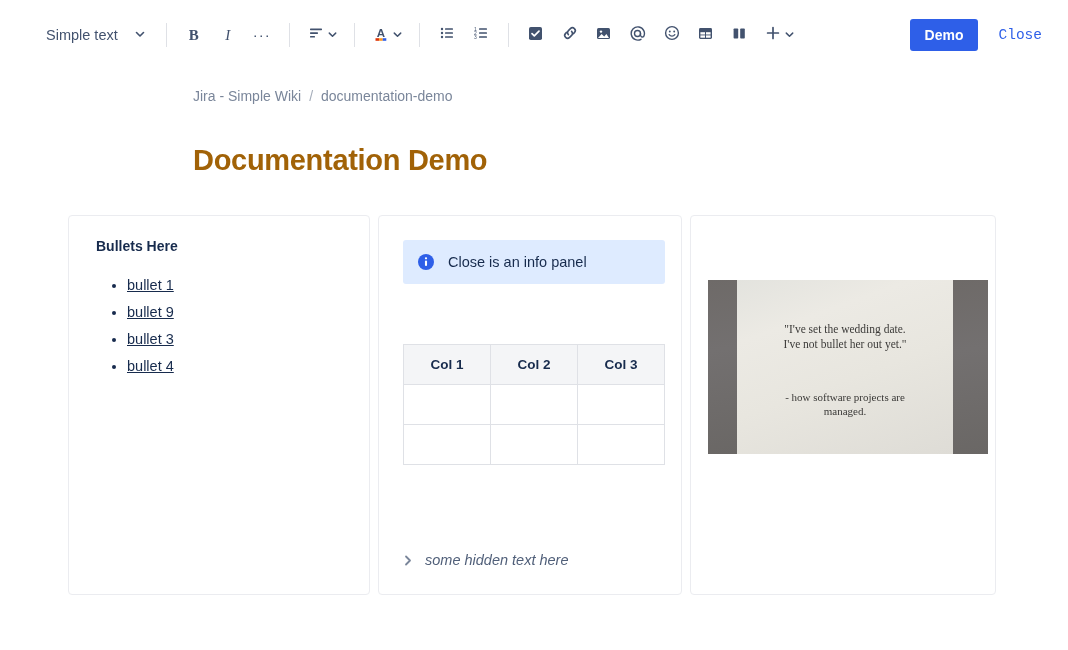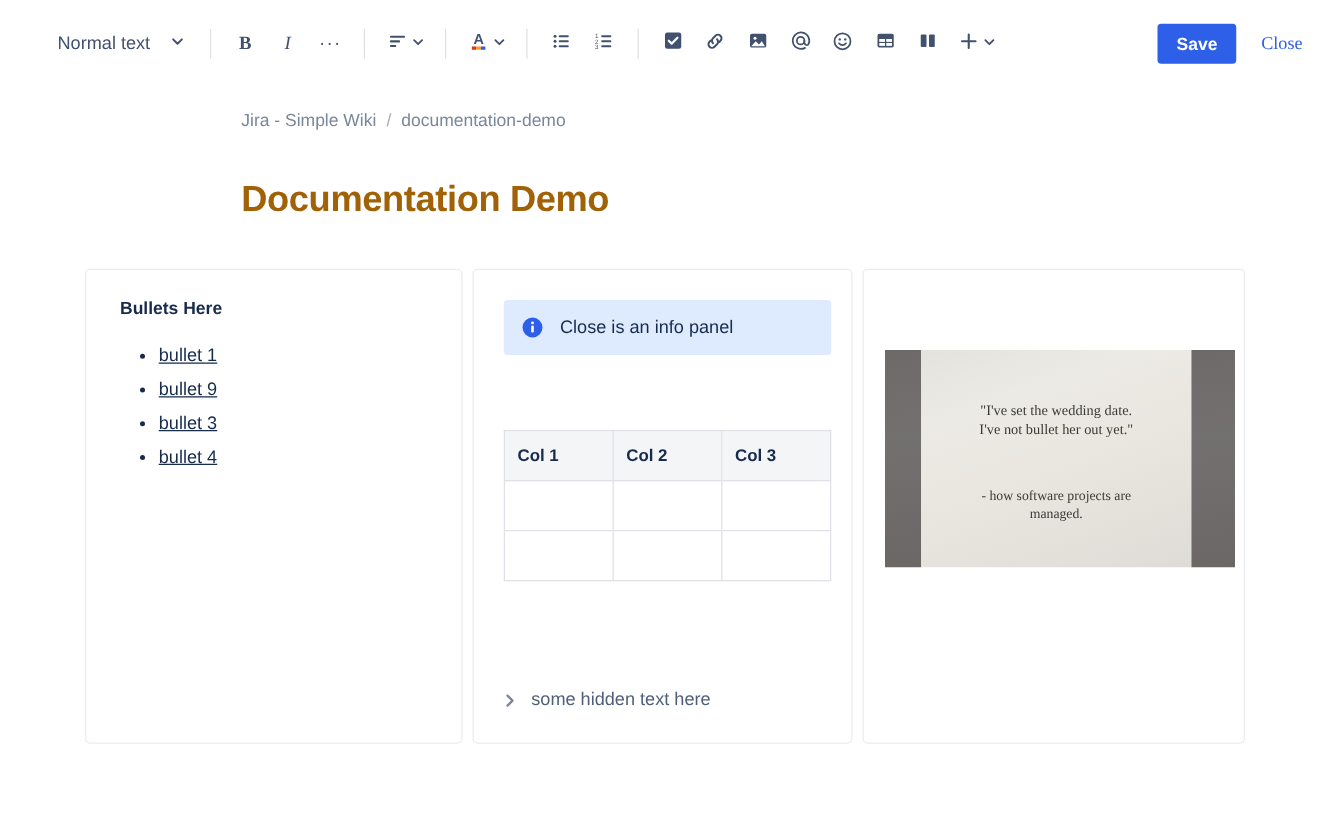--- a/index.html
+++ b/index.html
@@ -57,21 +57,21 @@
     border-radius: 3px;
     font-family: "Liberation Sans", sans-serif;
     font-size: 14px;
     font-weight: bold;
     padding: 8px 15px;
     cursor: pointer;
   }
   .close-btn {
     background: none; border: none;
     color: #2E5FE8;
-    font-family: Liberation Serif, serif;
+    font-family: Liberation Mono, monospace;
     font-size: 14.5px;
     padding: 8px 6px;
     cursor: pointer;
   }
 
   
   .doc { padding: 0; }
 
   .breadcrumb {
     padding: 18px 0 0 193px;
@@ -151,38 +151,39 @@
   .tbl {
     border-collapse: collapse;
     margin: 60px 0 0 8px;
     width: 262px;
     table-layout: fixed;
   }
   .tbl th, .tbl td {
     border: 1px solid #DFE1E6;
     height: 40px;
     padding: 0 10px;
-    text-align: left;
+    text-align: center;
   }
   .tbl th {
     background: #F4F5F7;
     font-size: 13.5px;
     font-weight: bold;
     color: #172B4D;
   }
 
   
   .expand {
     position: absolute;
     left: 24px;
     bottom: 26px;
     display: flex;
     align-items: center;
     gap: 11px;
     cursor: pointer;
+    font-style: italic;
   }
   .expand-chev { color: #7A869A; display: flex; align-items: center; }
   .expand-label { font-size: 14.5px; color: #505F79; }
 
   
   .photo-wrap {
     margin: 48px 0 0 1px;
     width: 280px; height: 174px;
     display: flex;
     overflow: hidden;
@@ -220,21 +221,21 @@
     padding: 0 16px;
   }
 </style>
 </head>
 <body>
 
 <div class="toolbar">
   <div class="tb-left">
 
     <div class="style-select">
-      <span>Normal text</span>
+      <span>Simple text</span>
       <span class="chev">
         <svg width="12" height="12" viewBox="0 0 12 12">
             <path d="M2.5 4.5L6 8l3.5-3.5" fill="none" stroke="#42526E" stroke-width="1.6" stroke-linecap="round" stroke-linejoin="round"></path>
           </svg>
       </span>
     </div>
 
     <div class="tb-sep"></div>
 
     <div class="tb-group">
@@ -388,21 +389,21 @@
           <svg width="11" height="11" viewBox="0 0 12 12">
               <path d="M2.5 4.5L6 8l3.5-3.5" fill="none" stroke="#42526E" stroke-width="1.6" stroke-linecap="round" stroke-linejoin="round"></path>
             </svg>
         </span>
       </div>
     </div>
 
   </div>
 
   <div class="tb-right">
-    <button class="save-btn">Save</button>
+    <button class="save-btn">Demo</button>
     <button class="close-btn">Close</button>
   </div>
 </div>
 
 <div class="doc">
 
   <div class="breadcrumb">
     <span class="bc-link">Jira - Simple Wiki</span>
     <span class="bc-sep">/</span>
     <span class="bc-link">documentation-demo</span>

